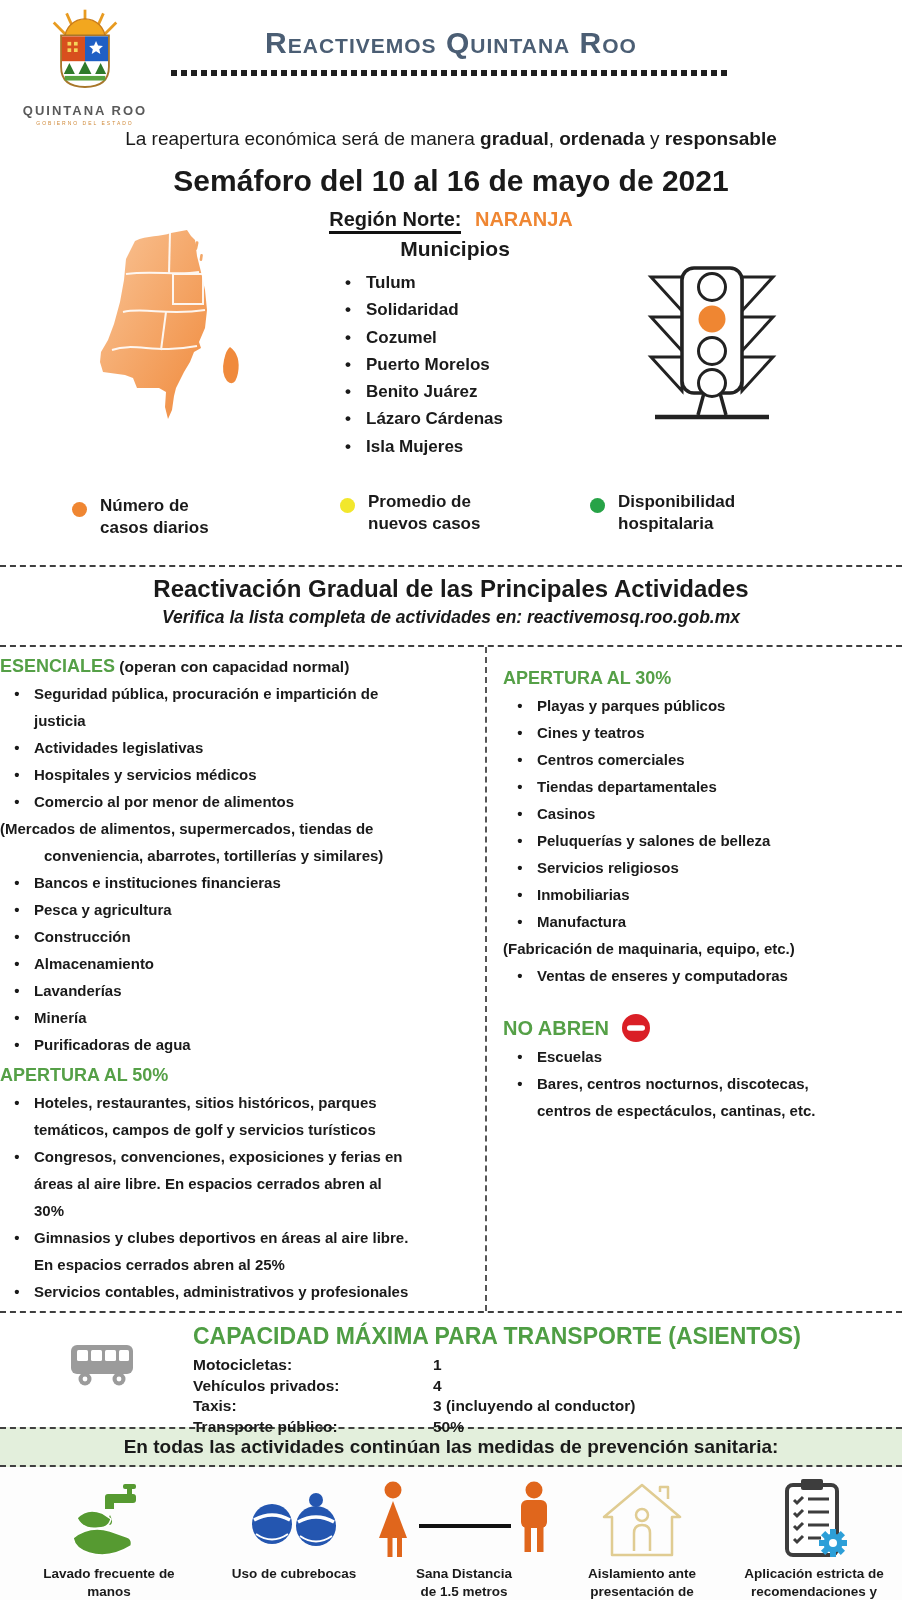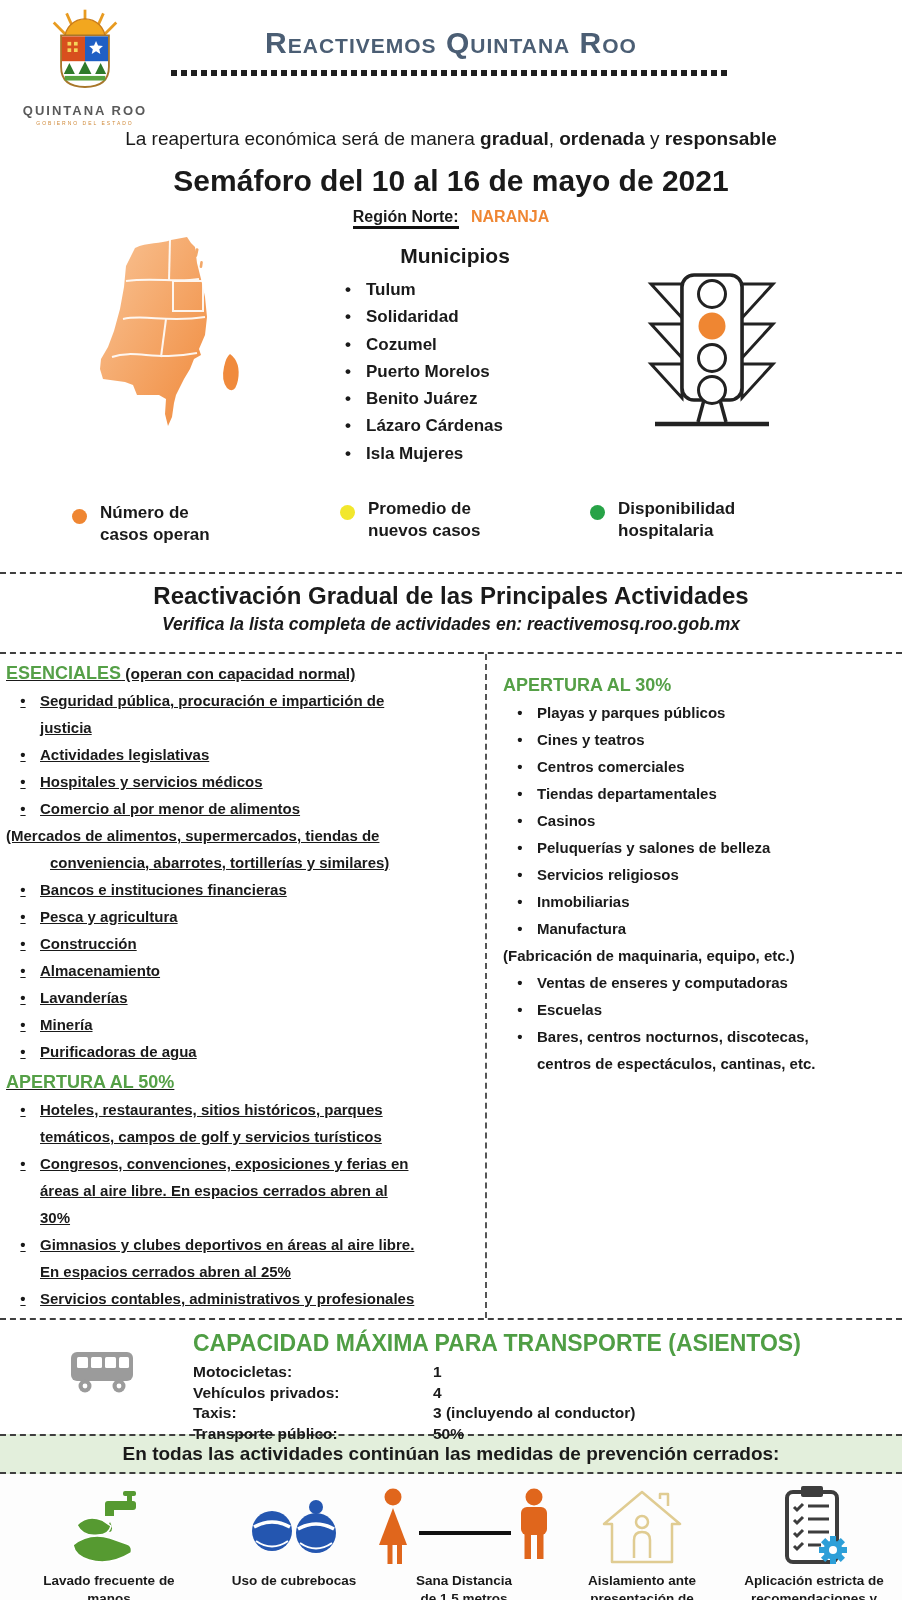--- a/index.html
+++ b/index.html
@@ -20,21 +20,21 @@
     font-variant:small-caps; letter-spacing:1px;
   }
   .dotted-line{
     width:560px; height:6px; margin:10px auto 0;
     background:repeating-linear-gradient(90deg,#1f1f1f 0 6px,transparent 6px 10px);
   }
   
   .subtitle{margin:12px 0 0; text-align:center; font-size:19px;}
   .subtitle b{font-weight:bold;}
   .semaforo-title{margin:14px 0 0; text-align:center; font-size:30px; font-weight:bold;}
-  .region-line{margin:10px 0 16px; text-align:center; font-size:16px; font-weight:bold;}
+  .region-line{margin:10px 0 4px; text-align:center; font-size:20px; font-weight:bold;}
   .region-label{border-bottom:3px solid #111; padding-bottom:1px;}
   .region-value{color:#ef8632; margin-left:8px;}
   
   .map-row{position:relative; height:248px;}
   .map-svg{position:absolute; left:95px; top:-6px;}
   .municipios{position:absolute; left:330px; top:2px; width:250px;}
   .municipios h4{margin:0; font-size:21px; font-weight:bold; text-align:center;}
   .muni-list{margin-top:8px;}
   .muni-list .brow{line-height:27.3px; font-size:17px; font-weight:bold;}
   .muni-list .bullet{flex:0 0 36px; text-align:center;}
@@ -45,21 +45,21 @@
   .legend-dot{width:15px; height:15px; border-radius:50%; margin-top:7px; flex:0 0 15px;}
   .legend-label{font-size:17px; font-weight:bold; line-height:22px; white-space:pre-line;}
   
   .hr-dash{border:none; border-top:2.5px dashed #3f3f3f; margin:0;}
   
   .react-head{height:70px; text-align:center;}
   .react-title{margin:8px 0 0; font-size:24px; font-weight:bold;}
   .react-sub{margin:4px 0 0; font-size:17.5px; font-style:italic; font-weight:bold;}
   
   .columns{display:flex; min-height:664px;}
-  .col-left{width:487px; box-sizing:border-box; border-right:2px dashed #555; padding:6px 8px 0 6px;text-decoration:underline;}
+  .col-left{width:487px; box-sizing:border-box; border-right:2px dashed #555; padding:6px 8px 0 0;}
   .col-right{flex:1; padding:6px 6px 0 16px;}
   .sec-head{font-size:18px; font-weight:bold; color:#55a047; line-height:27px;}
   .sec-head .sec-note{color:#1a1a1a; font-size:15.5px;}
   .col-right .sec-head.first{margin-top:12px;}
   .sec-head.no-abren{display:flex; align-items:center; gap:12px; margin-top:24px; font-size:20px;}
   .blist .brow{display:flex; font-size:15px; font-weight:bold; line-height:27px;}
   .brow{display:flex;}
   .bullet{flex:0 0 34px; text-align:center;}
   .btext{flex:1; white-space:pre-line;}
   .brow.note{display:block;}
@@ -216,21 +216,21 @@
         <path d="M95,130 L101,152"></path>
         <line x1="30" y1="154" x2="144" y2="154" stroke-width="4.5"></line>
       </g>
     </svg>
   </div>
 
   <div class="legend">
     <div class="legend-item" style="left:72px; top:12px;">
       <span class="legend-dot" style="background:#ef8632"></span>
       <span class="legend-label">Número de
-casos operan</span>
+casos diarios</span>
     </div>
     <div class="legend-item" style="left:340px; top:8px;">
       <span class="legend-dot" style="background:#f2e72c"></span>
       <span class="legend-label">Promedio de
 nuevos casos</span>
     </div>
     <div class="legend-item" style="left:590px; top:8px;">
       <span class="legend-dot" style="background:#27a347"></span>
       <span class="legend-label">Disponibilidad
 hospitalaria</span>
@@ -364,20 +364,27 @@
             <span class="btext">Manufactura</span>
           </div>
           <div class="brow note">
             <span class="note-text">(Fabricación de maquinaria, equipo, etc.)</span>
           </div>
           <div class="brow">
             <span class="bullet">•</span>
             <span class="btext">Ventas de enseres y computadoras</span>
           </div>
         </div>
+      <div class="sec-head no-abren">
+        <span>NO ABREN</span>
+        <svg width="30" height="30" viewBox="0 0 30 30">
+          <circle cx="15" cy="15" r="14" fill="#da1f26"></circle>
+          <rect x="6" y="12.2" width="18" height="5.6" rx="2.8" fill="#ffffff"></rect>
+        </svg>
+      </div>
       <div class="blist">
           <div class="brow">
             <span class="bullet">•</span>
             <span class="btext">Escuelas</span>
           </div>
           <div class="brow">
             <span class="bullet">•</span>
             <span class="btext">Bares, centros nocturnos, discotecas,
 centros de espectáculos, cantinas, etc.</span>
           </div>
@@ -415,21 +422,21 @@
           <span class="t-label">Taxis:</span>
           <span class="t-value">3 (incluyendo al conductor)</span>
         </div>
       <div class="t-row">
           <span class="t-label">Transporte público:</span>
           <span class="t-value">50%</span>
         </div>
     </div>
   </div>
 
-  <div class="banner">En todas las actividades continúan las medidas de prevención cerrados:</div>
+  <div class="banner">En todas las actividades continúan las medidas de prevención sanitaria:</div>
 
   <div class="measures">
     <div class="measure m1">
       <div class="m-icon">
         <svg width="92" height="76" viewBox="0 0 92 76">
           <g fill="#569a31">
             <rect x="60" y="2" width="13" height="5" rx="2"></rect>
             <rect x="64" y="6" width="5" height="7"></rect>
             <rect x="42" y="12" width="31" height="9" rx="3"></rect>
             <rect x="42" y="18" width="9" height="9"></rect>

